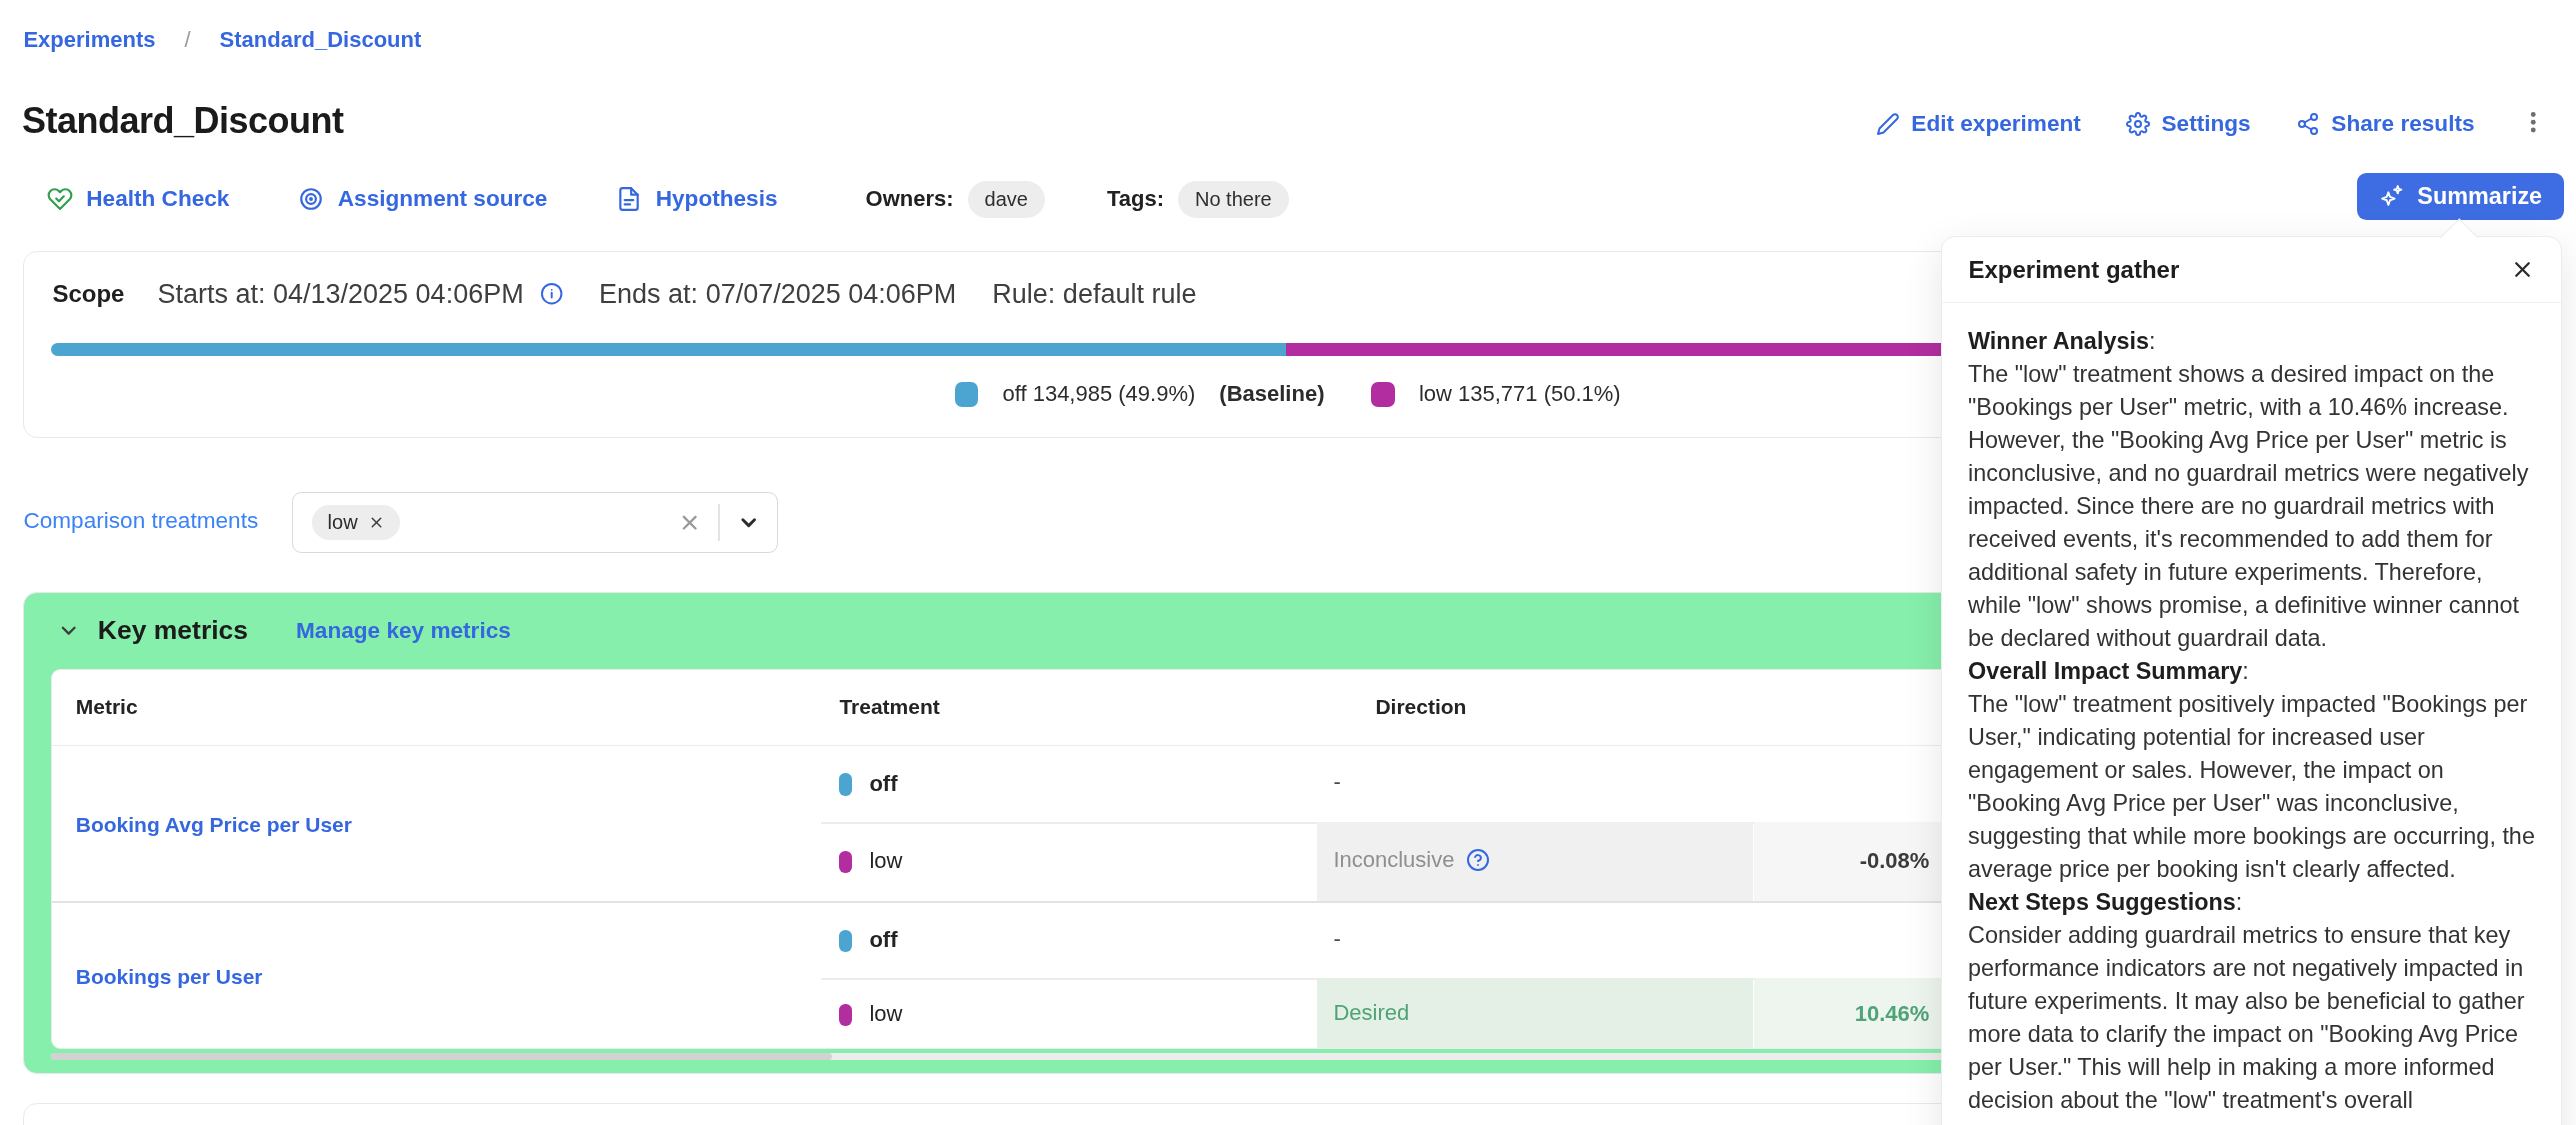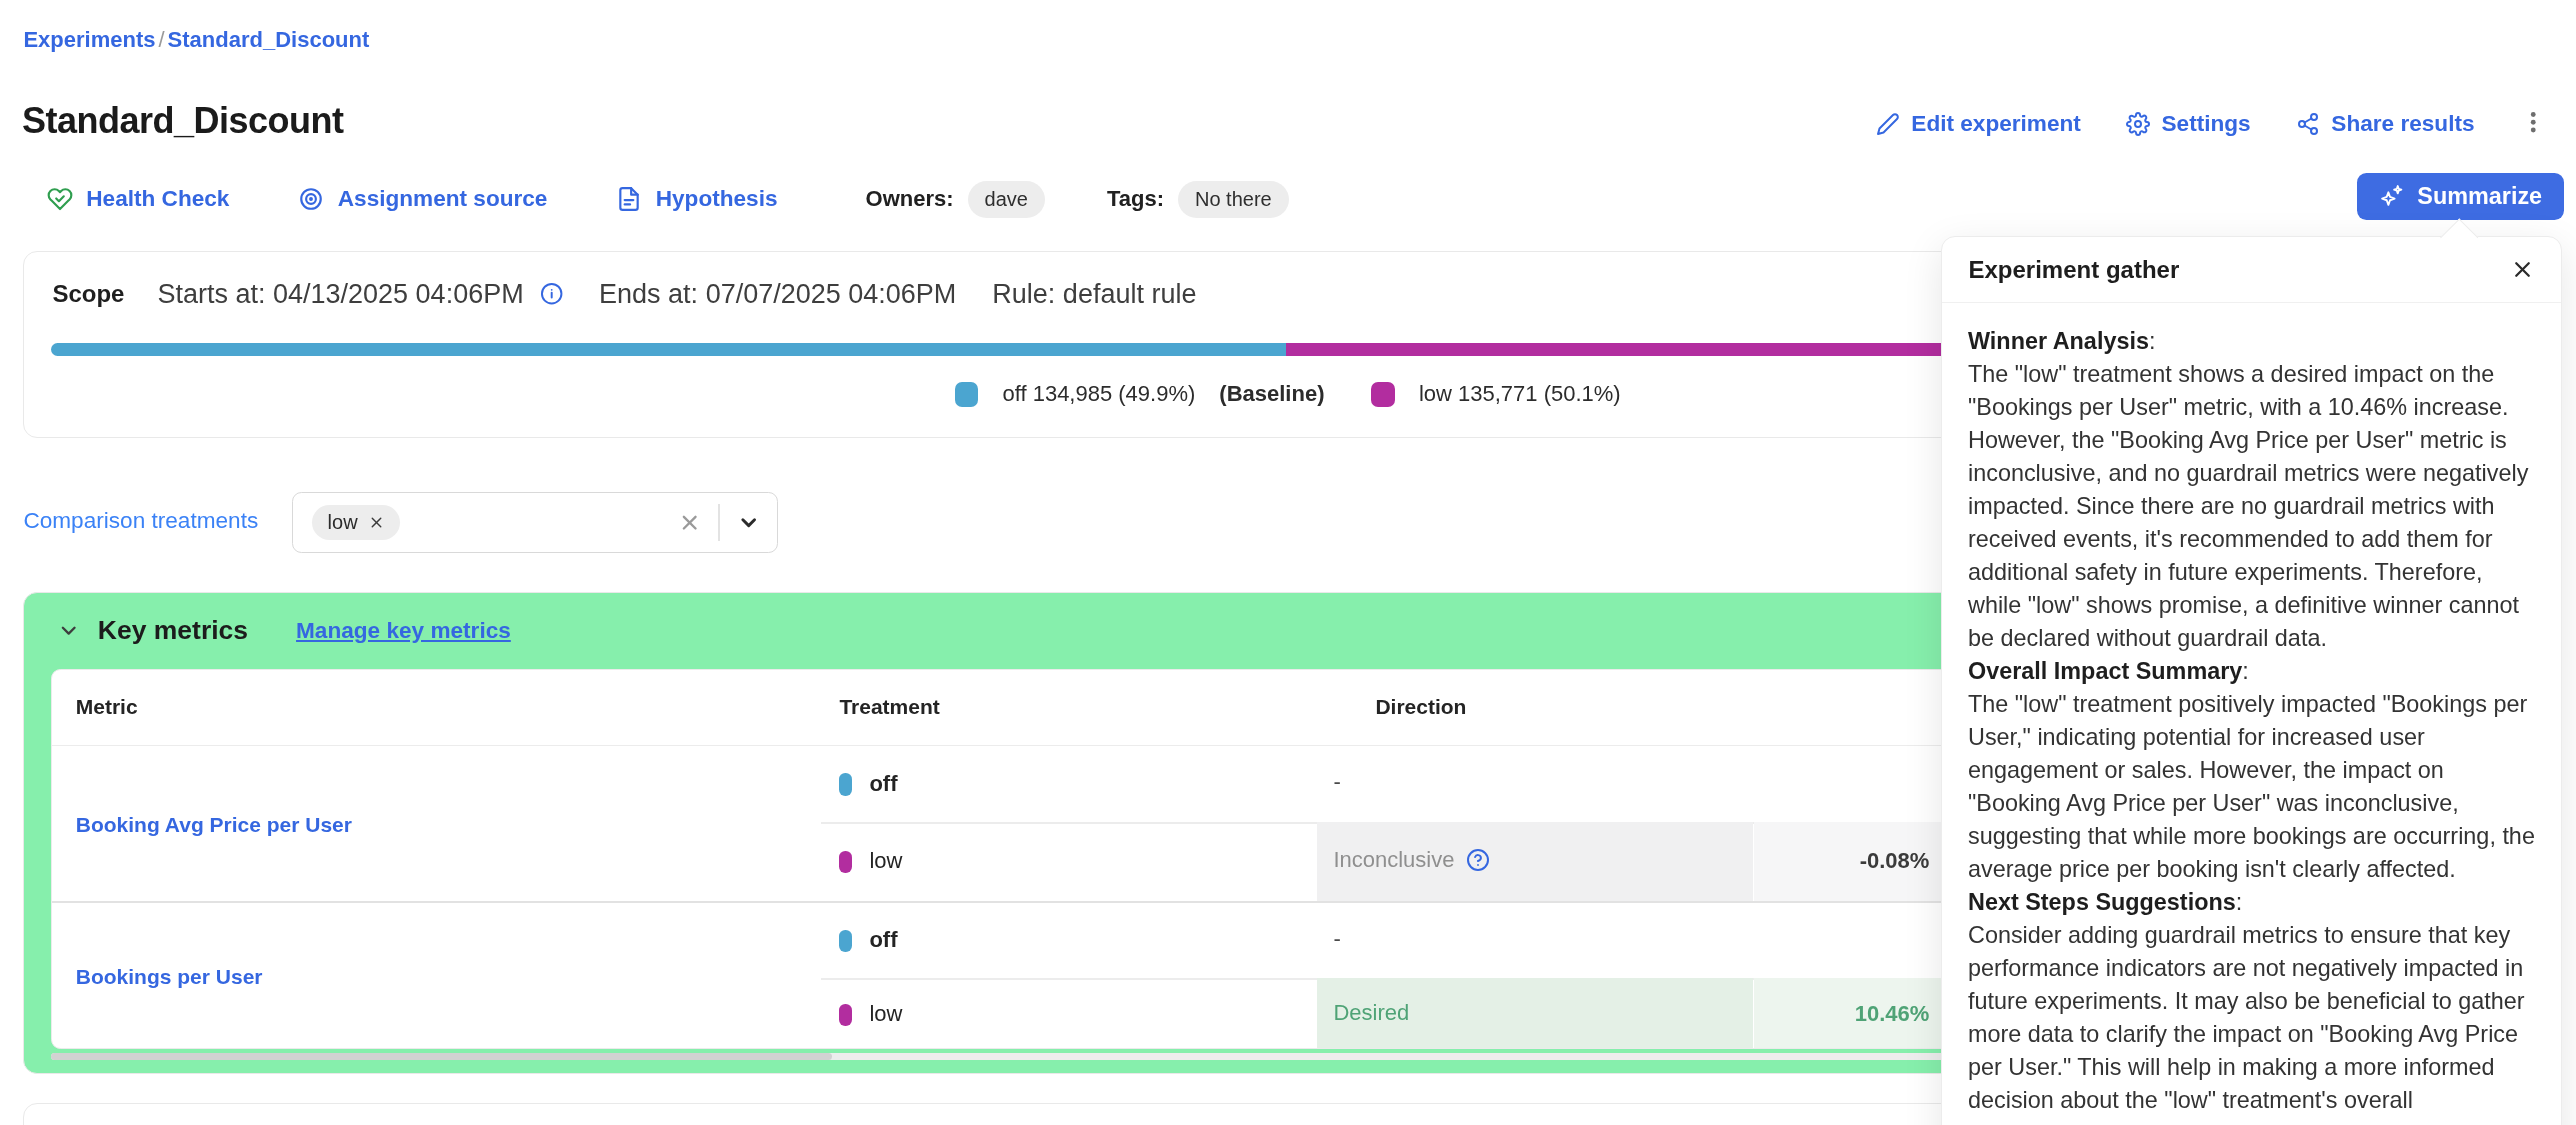--- a/index.html
+++ b/index.html
@@ -2,21 +2,21 @@
 <html style="--accent: #3567e0; --btnblue: #3e6ce2; --teal: #4ba5d0; --magenta: #b22d9f; --green: #2f9e4f; --greentext: #4fa376;font-size:12.5px"><head>
 <meta charset="utf-8">
 <style>
   * { margin:0; padding:0; box-sizing:border-box; }
   html,body { width:2576px; height:1126px; background:#fff; overflow:hidden;
     font-family:"Liberation Sans", sans-serif; color:#222; position:relative; }
 
   svg.ic { fill:none; stroke:currentColor; stroke-width:2; stroke-linecap:round; stroke-linejoin:round; display:block; }
 
   
-  .breadcrumb { position:absolute; left:23.4px; top:26.5px; display:flex; gap:3px; align-items:flex-end;
+  .breadcrumb { position:absolute; left:23.4px; top:26.5px; display:flex; gap:29px; align-items:flex-end;
     font-size:22px; font-weight:600; }
   .bc-link { color:var(--accent); cursor:pointer; }
   .bc-sep { color:#9b9b9b; font-weight:400; }
 
   
   .page-title { position:absolute; left:22px; top:100px; font-size:36px; font-weight:700; color:#1b1b1b; letter-spacing:-0.5px; }
   .top-actions { position:absolute; top:100px; right:30px; height:47px; display:flex; align-items:center; gap:45px; }
   .action { display:flex; align-items:center; gap:11.7px; color:var(--accent); font-size:22.6px; font-weight:600; cursor:pointer; }
   .action svg { width:24px; height:24px; }
   .kebab { color:#6e6e6e; cursor:pointer; }
@@ -65,21 +65,21 @@
   .clear-x { color:#9a9a9a; cursor:pointer; } .clear-x svg { width:23.4px; height:23.4px; stroke-width:2.4; }
   .v-div { width:1.6px; height:37px; background:#e3e3e3; }
   .sel-chevron { color:#2c2c2c; cursor:pointer; } .sel-chevron svg { width:23.4px; height:23.4px; stroke-width:3; }
 
   
   .km-card { position:absolute; left:23.4px; top:592px; width:2529px; height:482px;
     background:#86efac; border:1.6px solid #e9e9e9; border-radius:14px; }
   .km-head { position:absolute; left:33px; top:22px; display:flex; align-items:center; }
   .km-chevron { color:#3d3d3d; margin-right:17px; } .km-chevron svg { width:23.4px; height:23.4px; stroke-width:2.4; }
   .km-title { font-size:26.5px; font-weight:700; color:#1c1c1c; }
-  .km-manage { font-size:22.6px; font-weight:600; color:var(--accent); margin-left:48px; cursor:pointer;text-decoration:underline; }
+  .km-manage { font-size:22.6px; font-weight:600; color:var(--accent); margin-left:48px; cursor:pointer; }
 
   .km-table { position:absolute; left:27px; top:76px; width:2473px; height:380px;
     border:1.6px solid #ebebeb; border-radius:9.4px; overflow:hidden; background:#fff; }
   .t-headrow { position:absolute; left:0; top:0; width:100%; height:76px; border-bottom:1.6px solid #ececec; }
   .th { position:absolute; top:25px; font-size:21px; font-weight:700; color:#242424; }
   .th-metric { left:23.4px; } .th-treatment { left:787px; } .th-direction { left:1323px; }
 
   .sub-row { position:absolute; left:0; width:100%; }
   .row-divider { position:absolute; left:769px; right:0; top:0; height:1.6px; background:#ececec; }
   .group-divider { position:absolute; left:0; width:100%; height:1.6px; background:#e2e2e2; }

